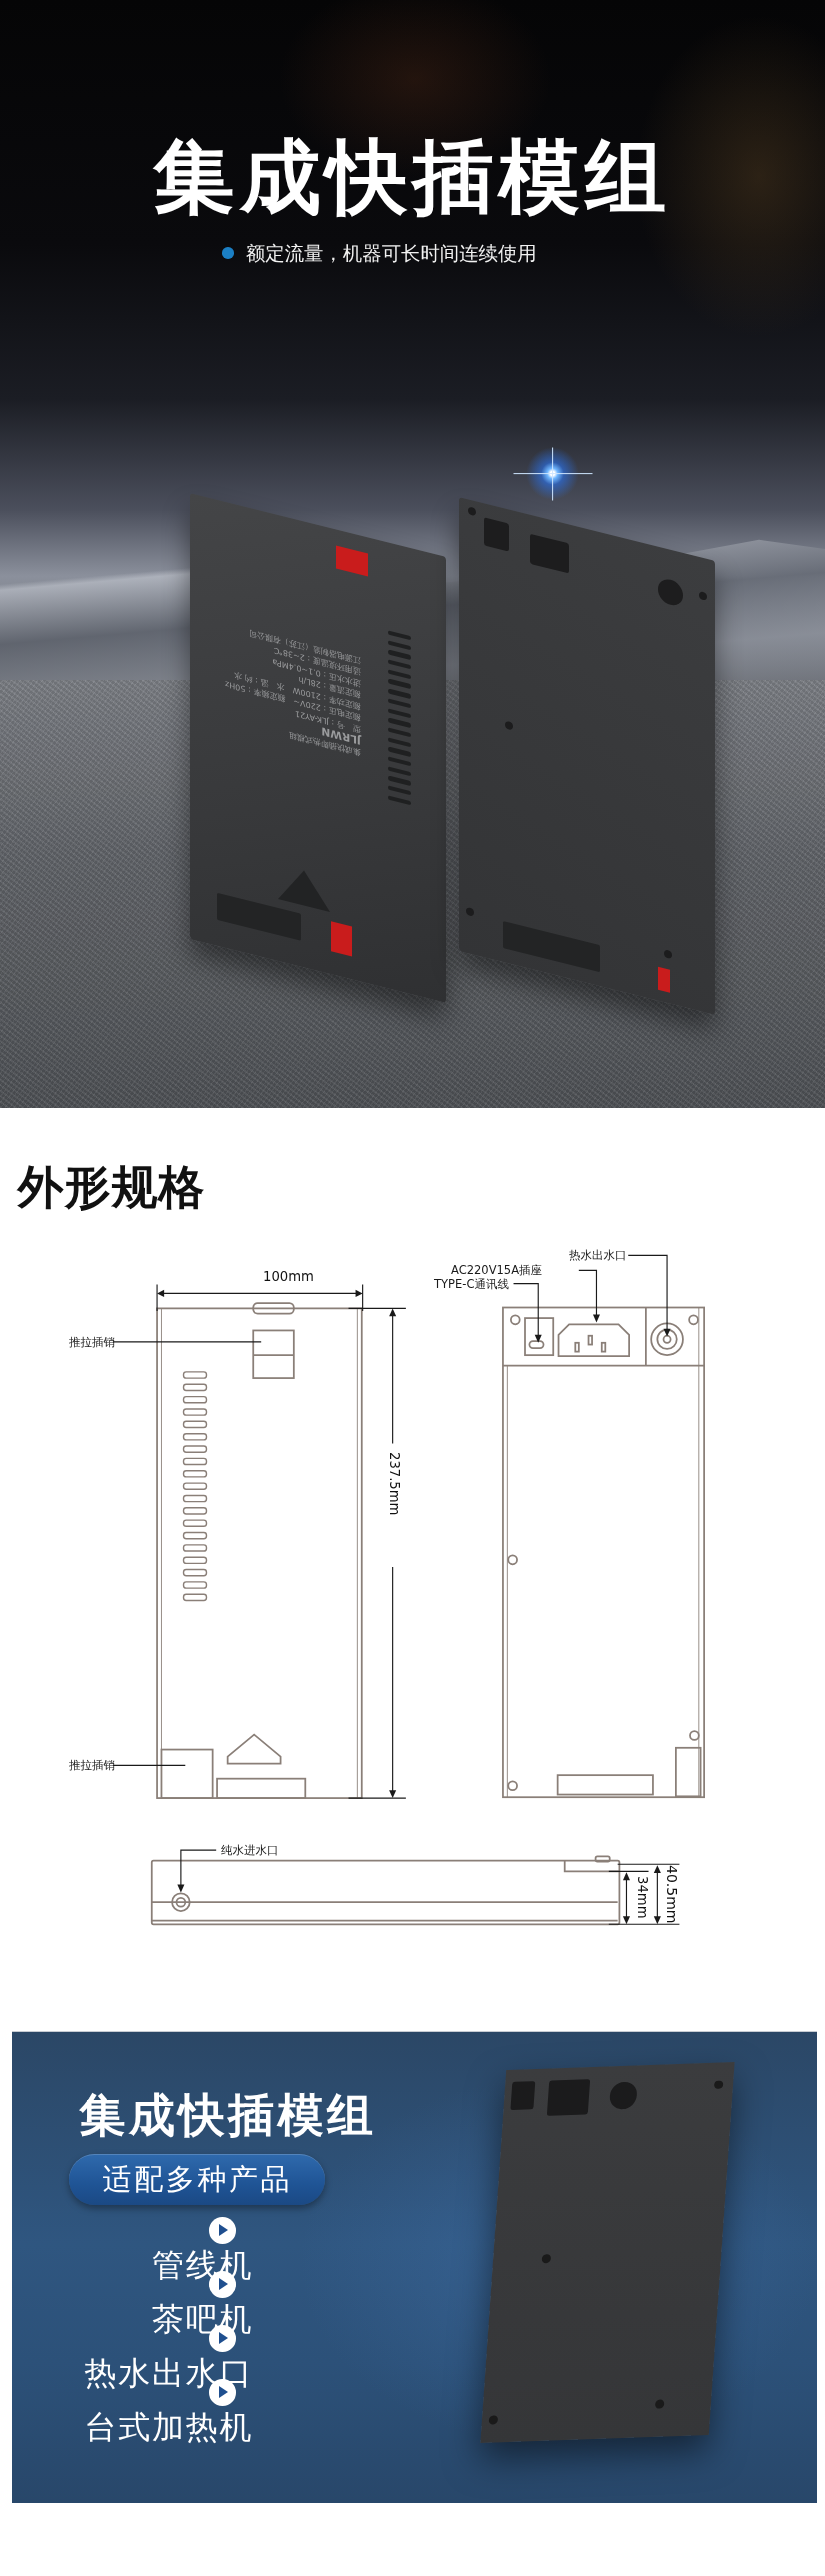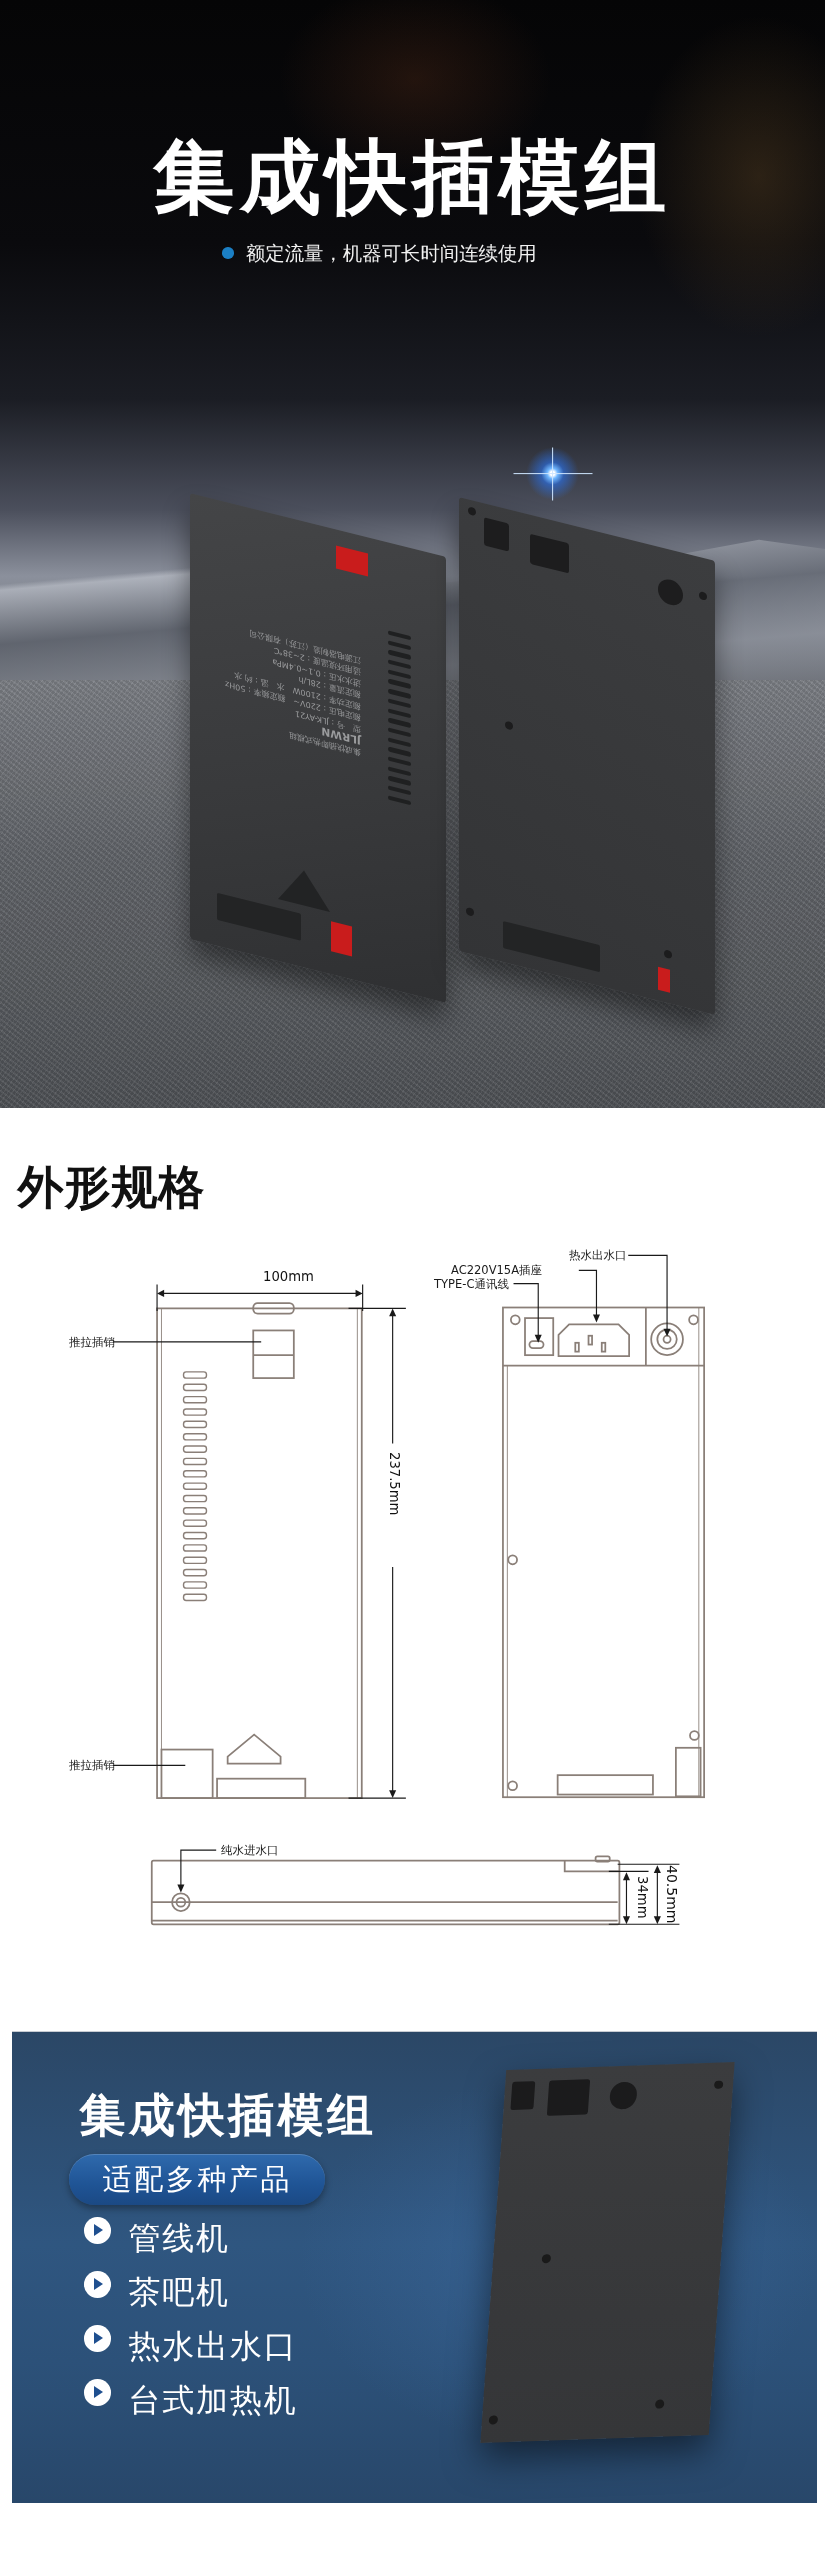--- a/index.html
+++ b/index.html
@@ -110,21 +110,21 @@
     letter-spacing: 3.5px; font-family: "DejaVu Sans", sans-serif;
   }
   .banner-pill {
     position: absolute; left: 57px; top: 122px; width: 256px; height: 51px; border-radius: 26.5px;
     background: linear-gradient(180deg, #2f6aad 0%, #1f5495 60%, #1b4984 100%);
     box-shadow: 0 3.5px 7px rgba(0,0,0,0.35), inset 0 0.9px 0 rgba(255,255,255,0.18);
     display: flex; align-items: center; justify-content: center;
     font-size: 29px; color: #ffffff; letter-spacing: 2.6px;
   }
   .banner-list { position: absolute; left: 72px; top: 185px; list-style: none; }
-  .banner-list li { display: flex; align-items: flex-start; height: 54px; }
+  .banner-list li { display: flex; align-items: flex-end; height: 54px; flex-direction: column; }
   .play-icon {
     width: 26.5px; height: 26.5px; border-radius: 50%; background: #ffffff; position: relative; margin-right: 17.6px;
     flex-shrink: 0;
   }
   .play-icon::after {
     content: ""; position: absolute; left: 9.7px; top: 7px;
     border-top: 6.2px solid transparent; border-bottom: 6.2px solid transparent; border-left: 9.7px solid #1f4f8f;
   }
   .banner-list .txt { font-size: 32px; color: #ffffff; letter-spacing: 1.8px; }
 

